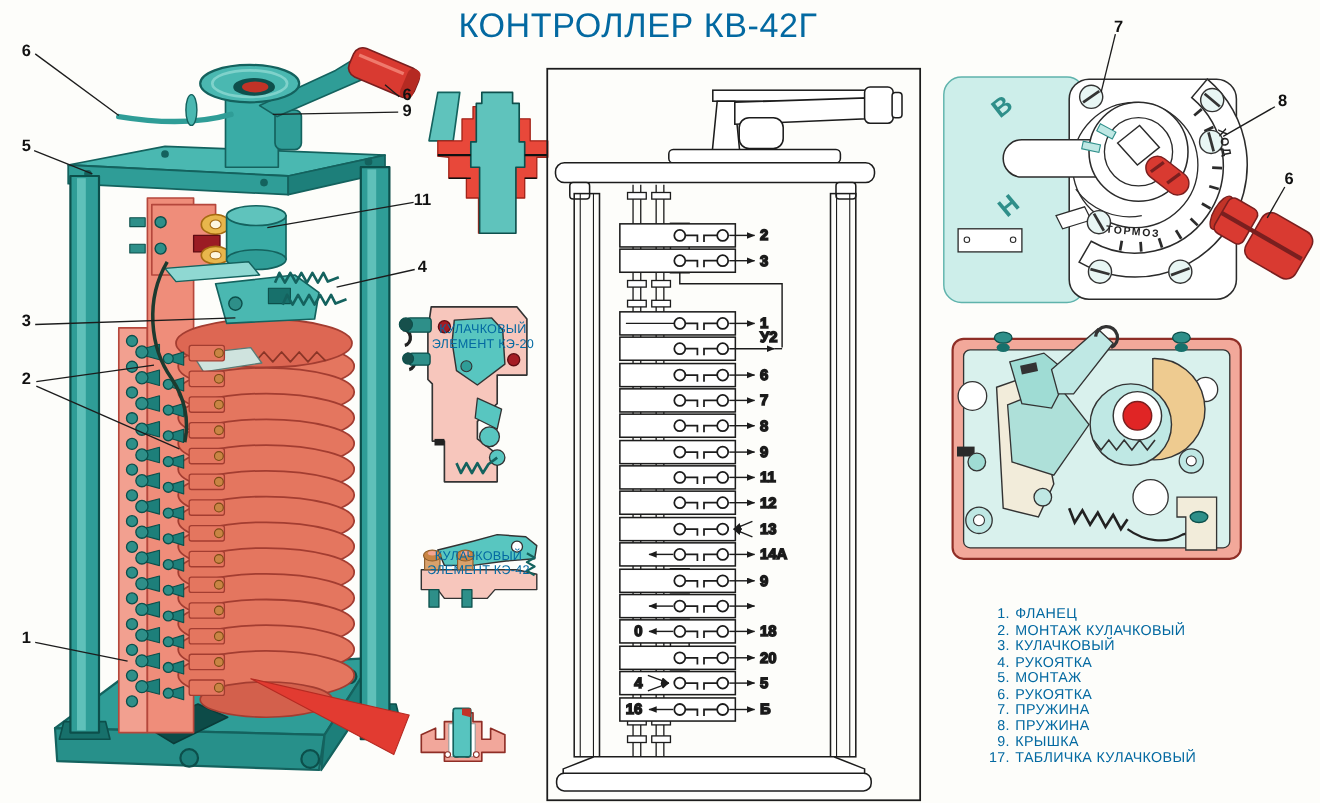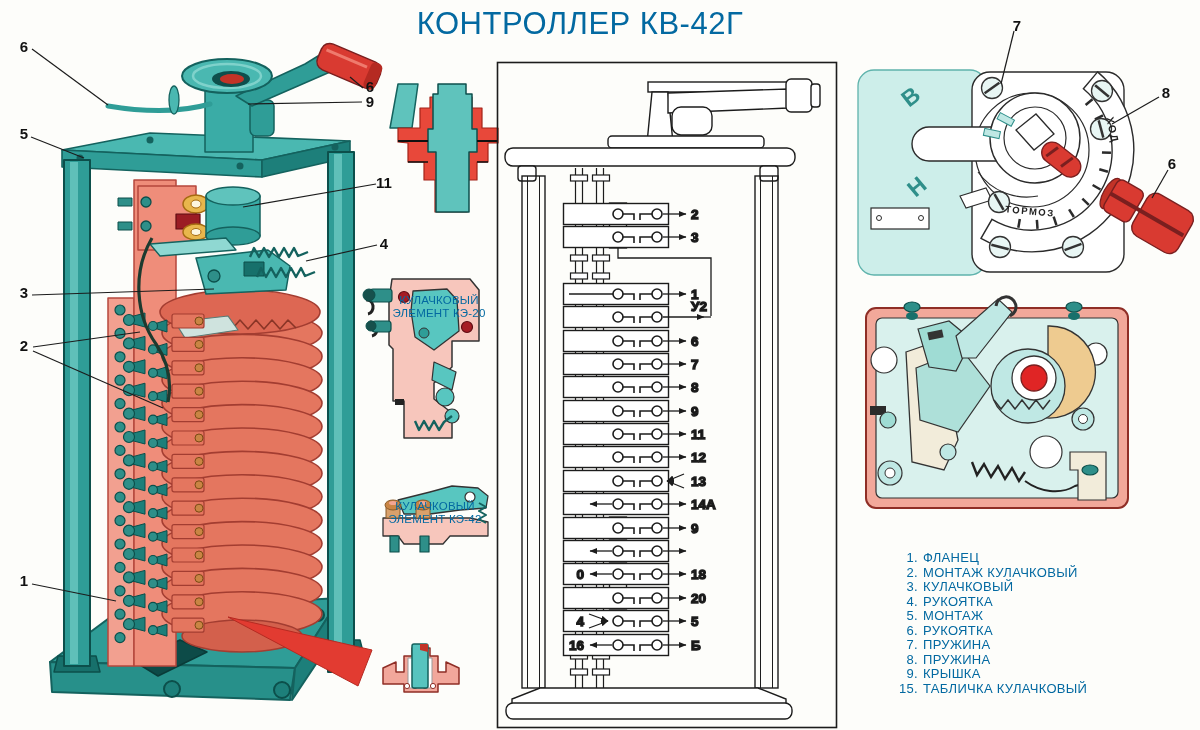--- a/index.html
+++ b/index.html
@@ -672,21 +672,21 @@
       </div>
       <div class="lg-item">
         <span class="lg-num">8.</span>
         <span>ПРУЖИНА</span>
       </div>
       <div class="lg-item">
         <span class="lg-num">9.</span>
         <span>КРЫШКА</span>
       </div>
       <div class="lg-item">
-        <span class="lg-num">15.</span>
+        <span class="lg-num">17.</span>
         <span>ТАБЛИЧКА КУЛАЧКОВЫЙ</span>
       </div>
     </div>
 <div id="callouts">
       <div class="callout" style="left: 24px; top: 46px;">6</div>
       <div class="callout" style="left: 24px; top: 133px;">5</div>
       <div class="callout" style="left: 24px; top: 292px;">3</div>
       <div class="callout" style="left: 24px; top: 345px;">2</div>
       <div class="callout" style="left: 24px; top: 580px;">1</div>
       <div class="callout" style="left: 370px; top: 86px;">6</div>

